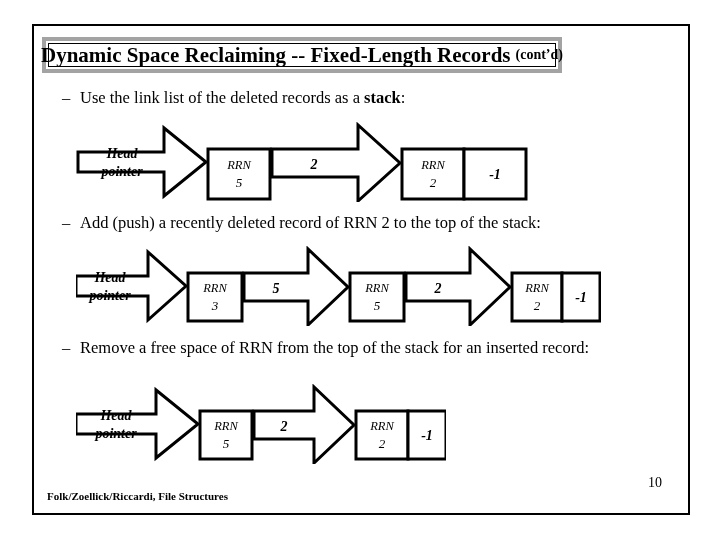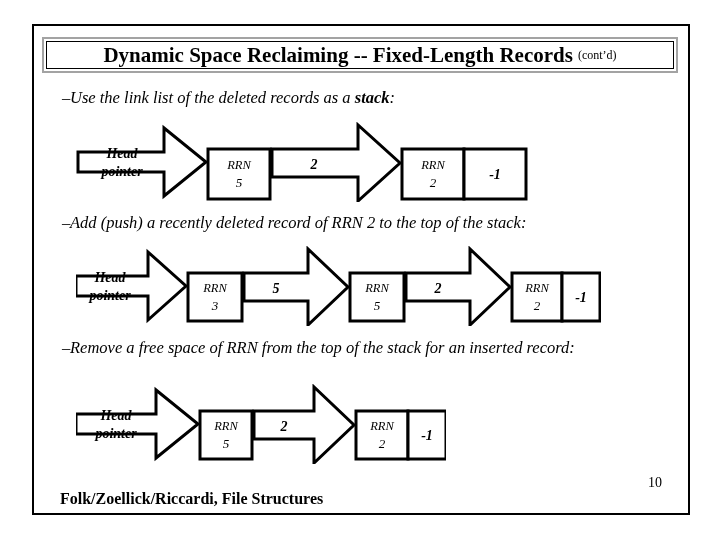--- a/index.html
+++ b/index.html
@@ -27,23 +27,23 @@
     border: 2px solid #000000;
     box-sizing: border-box;
     background: #ffffff;
   }
 
   
   #title-box {
     position: absolute;
     left: 42px;
     top: 37px;
-    width: 636px;
+    width: 520px;
     height: 36px;
-    border: 2px solid #a3a3a3;
+    border: 4px solid #a3a3a3;
     box-sizing: border-box;
     background: #ffffff;
     display: flex;
     align-items: center;
     justify-content: center;
   }
   #title-inner {
     border: 1px solid #000000;
     position: absolute;
     left: 2px;
@@ -54,41 +54,40 @@
     align-items: center;
     justify-content: center;
     white-space: nowrap;
   }
   .title-main {
     font-size: 21px;
     font-weight: bold;
     letter-spacing: 0px;
   }
   .title-sub {
-    font-size: 12px;
-    font-weight: normal;
+    font-size: 14px;
+    font-weight: bold;
     margin-left: 5px;
   }
 
   
   .bullet {
     position: absolute;
     font-size: 16.5px;
     line-height: 21px;
     white-space: normal;
   }
   .bullet .dash {
     position: absolute;
     left: 0;
     top: 0;
   }
   .bullet .btext {
     display: block;
-    margin-left: 8px;
-    font-style: italic;
+    margin-left: 18px;
   }
   .bullet b { font-weight: bold; }
 
   #bullet-1 { left: 62px; top: 87px; width: 560px; }
   #bullet-2 { left: 62px; top: 212px; width: 600px; }
   #bullet-3 { left: 62px; top: 337px; width: 614px; }
 
   
   .diagram {
     position: absolute;
@@ -106,23 +105,23 @@
     text-anchor: middle;
   }
   .label-rrn { font-size: 12.5px; }
   .label-num-light { font-size: 13px; }
   .label-num-bold { font-size: 14px; font-weight: bold; }
   .label-head { font-size: 14px; font-weight: bold; }
 
   
   #footer-credit {
     position: absolute;
-    left: 60px;
+    left: 47px;
     top: 490px;
-    font-size: 16px;
+    font-size: 11px;
     font-weight: bold;
     white-space: nowrap;
   }
   #page-number {
     position: absolute;
     left: 648px;
     top: 475px;
     font-size: 14px;
   }
 </style>

